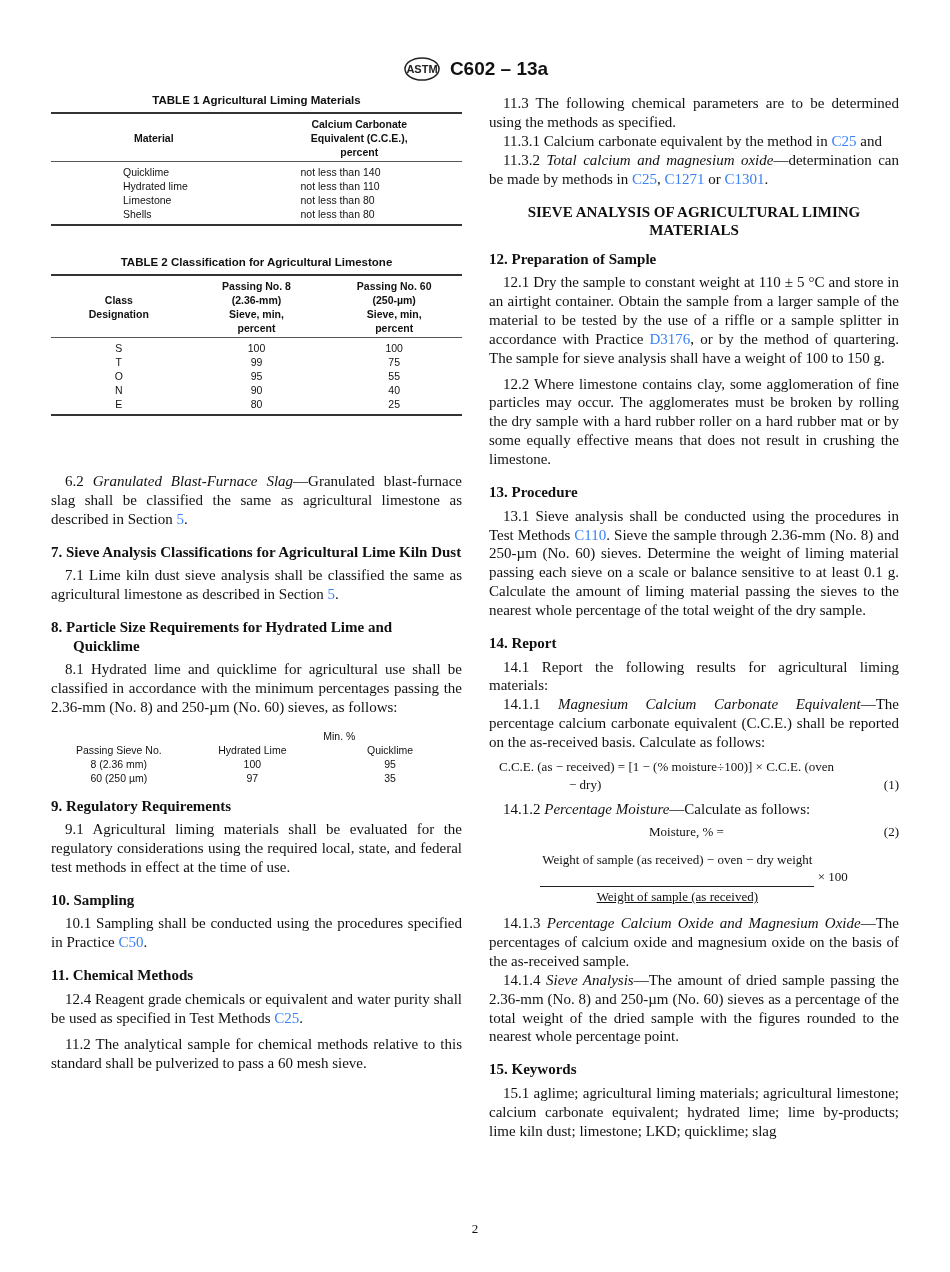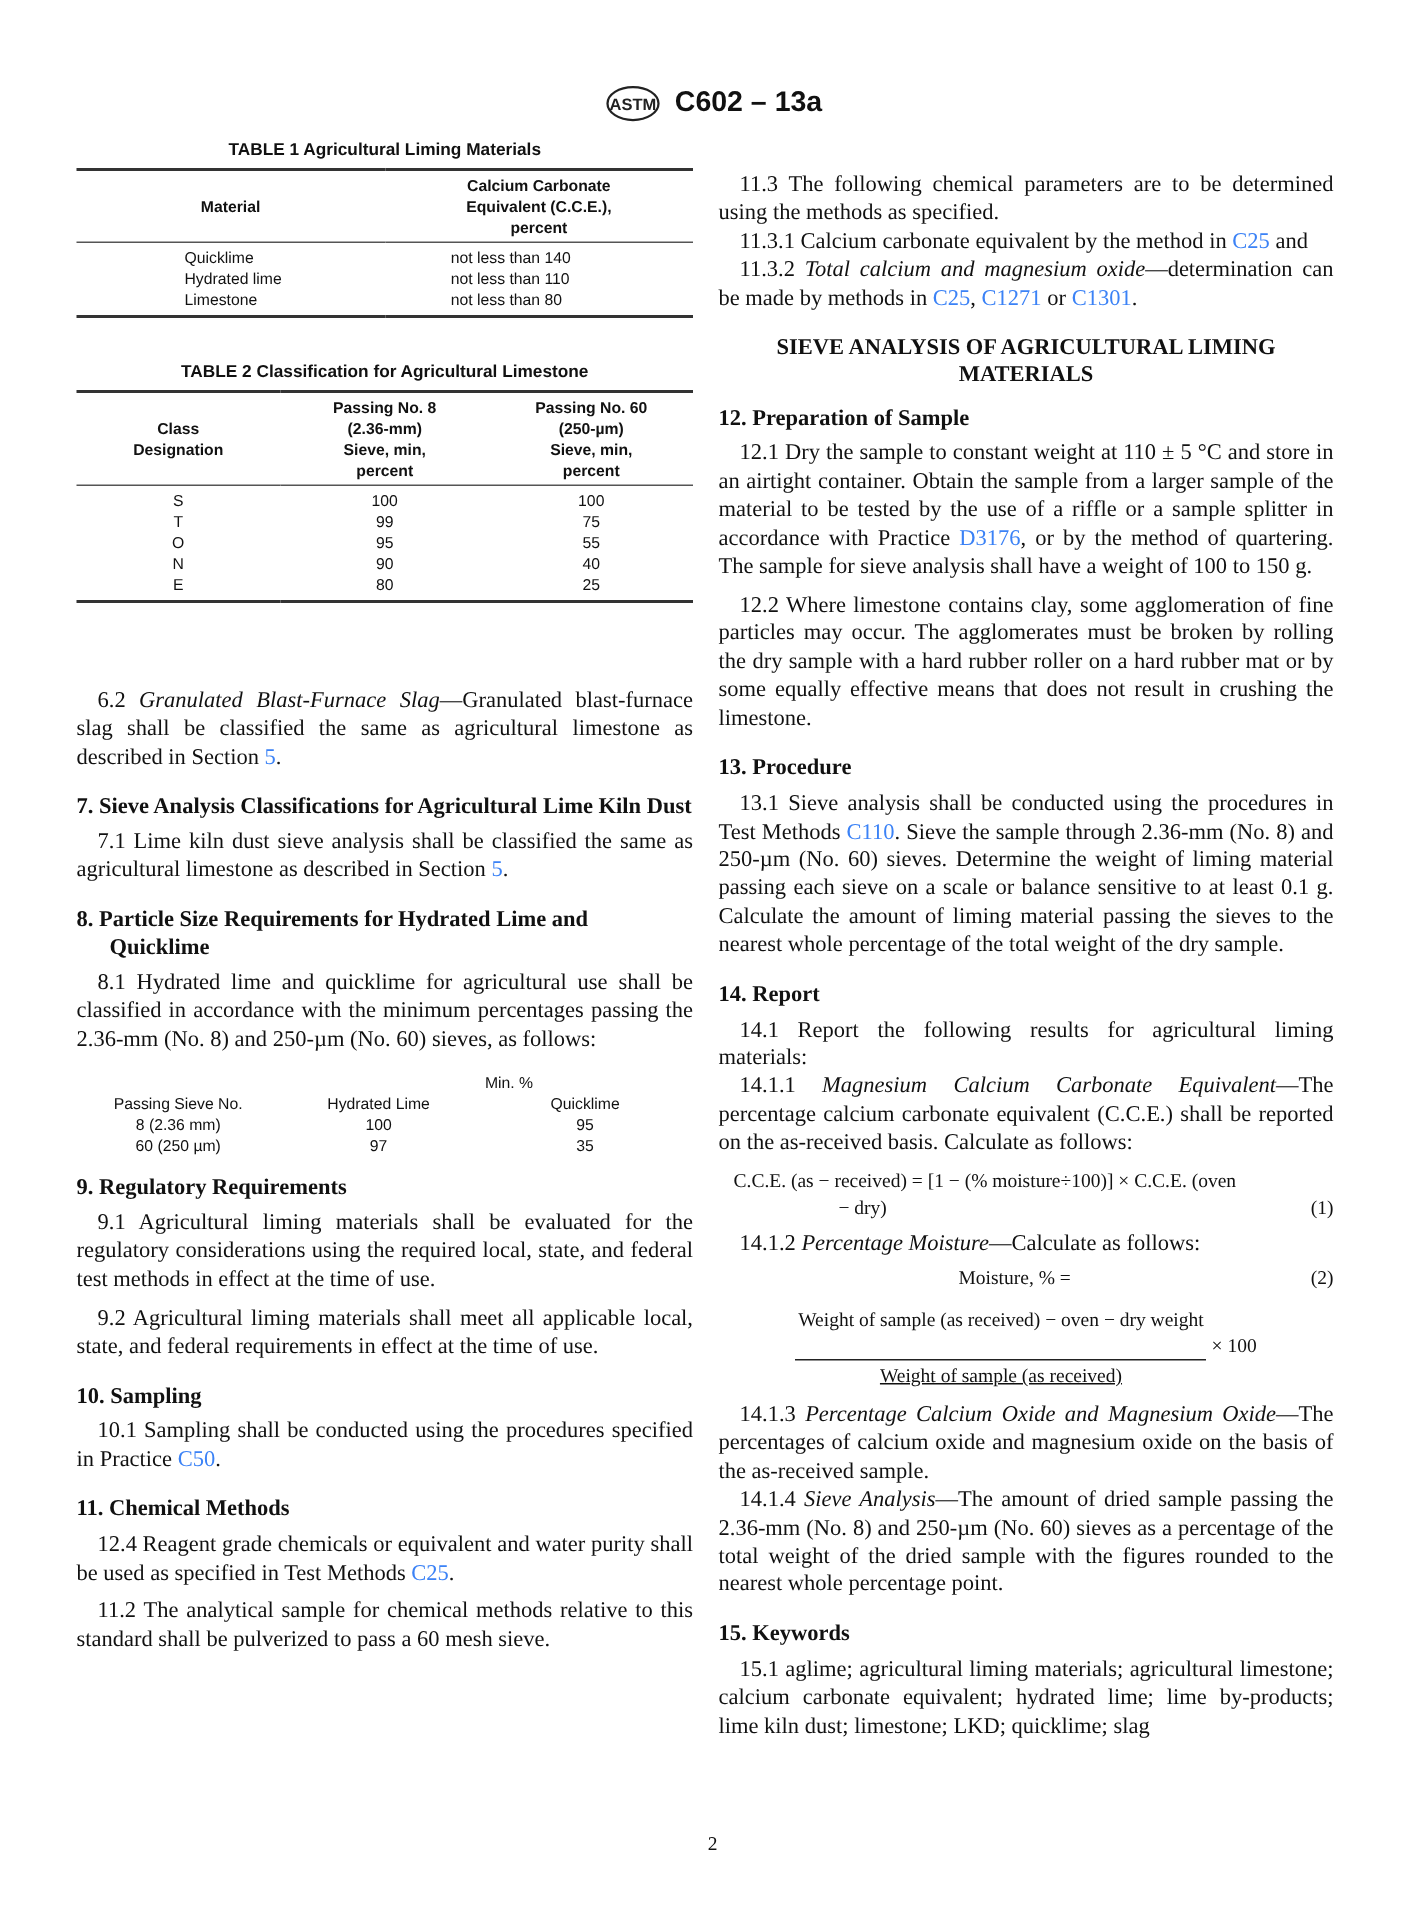--- a/index.html
+++ b/index.html
@@ -2,21 +2,21 @@
 <html><head>
 <meta charset="utf-8">
 <style>
   html, body { margin:0; padding:0; background:#fff; }
   body { width:950px; height:1272px; position:relative; overflow:hidden; color:#111; font-family:"Liberation Serif", serif; }
   .header { position:absolute; top:56px; left:0; width:950px; text-align:center; }
   .header .logo { display:inline-block; width:40px; height:26px; vertical-align:middle; margin-right:4px; }
   .header .code { font-family:"Liberation Sans", sans-serif; font-weight:bold; font-size:19px; vertical-align:middle; }
   .col { position:absolute; top:90px; }
   .col-left { left:51px; width:411px; }
-  .col-right { left:479px; width:410px;margin-top:20px; }
+  .col-right { left:489px; width:410px; }
   .tcaption { font-family:"Liberation Sans", sans-serif; font-weight:bold; font-size:11.5px; text-align:center; margin:4px 0 6px; }
   table { border-collapse:collapse; width:100%; font-family:"Liberation Sans", sans-serif; font-size:10.5px; }
   table.t { border-top:2px solid #333; border-bottom:2px solid #333; }
   table.t thead th { font-weight:bold; padding:3px 0 2px; line-height:14px; border-bottom:1px solid #555; vertical-align:middle; }
   table.t tbody td { padding:0; line-height:14px; }
   table.t tbody tr:first-child td { padding-top:3px; }
   table.t tbody tr:last-child td { padding-bottom:3px; }
   p { margin:0; font-size:15px; line-height:18.9px; text-align:justify; }
   p.ind { text-indent:14px; }
   .gap { margin-top:7px; }
@@ -62,20 +62,24 @@
           <td style="padding-left:44px">not less than 140</td>
         </tr>
       <tr>
           <td style="padding-left:72px">Hydrated lime</td>
           <td style="padding-left:44px">not less than 110</td>
         </tr>
       <tr>
           <td style="padding-left:72px">Limestone</td>
           <td style="padding-left:44px">not less than 80</td>
         </tr>
+      <tr>
+          <td style="padding-left:72px">Shells</td>
+          <td style="padding-left:44px">not less than 80</td>
+        </tr>
     </tbody>
   </table>
 
   <div class="tcaption" style="margin-top:30px">TABLE 2 Classification for Agricultural Limestone</div>
   <table class="t">
     <thead>
       <tr>
         <th style="width:33%">
           <div>Class</div>
           <div>Designation</div>
@@ -150,21 +154,20 @@
     <tr>
           <td>60 (250 µm)</td>
           <td>97</td>
           <td>35</td>
         </tr>
   </tbody>
     </table>
 
   <h3 style="margin-top:12px">9. Regulatory Requirements</h3>
   <p class="ind">9.1 Agricultural liming materials shall be evaluated for the regulatory considerations using the required local, state, and federal test methods in effect at the time of use.</p>
-  <p class="ind gap">9.2 Agricultural liming materials shall meet all applicable local, state, and federal requirements in effect at the time of use.</p>
 
   <h3>10. Sampling</h3>
   <p class="ind"><span>10.1 Sampling shall be conducted using the procedures specified in Practice </span><span class="link">C50</span><span>.</span></p>
 
   <h3>11. Chemical Methods</h3>
   <p class="ind"><span>12.4 Reagent grade chemicals or equivalent and water purity shall be used as specified in Test Methods </span><span class="link">C25</span><span>.</span></p>
   <p class="ind gap">11.2 The analytical sample for chemical methods relative to this standard shall be pulverized to pass a 60 mesh sieve.</p>
 </div>
 
 <div class="col col-right" style="top:94px">

